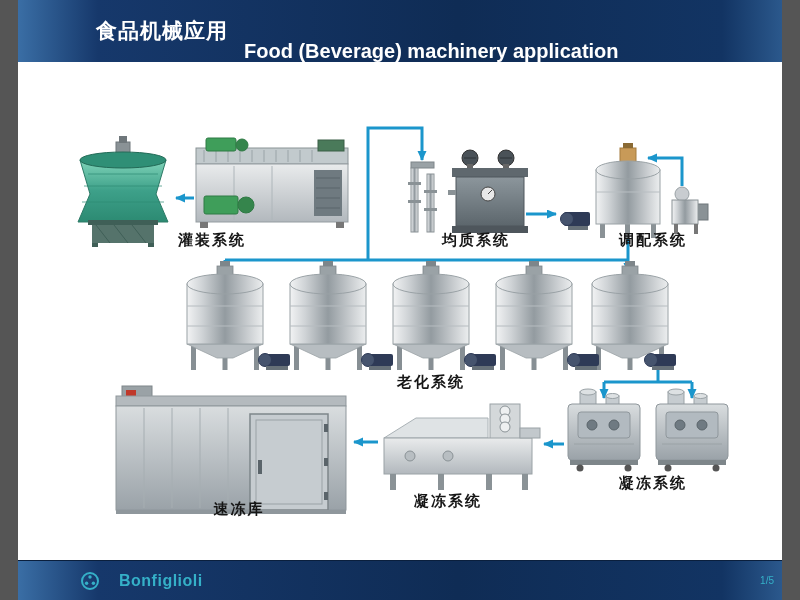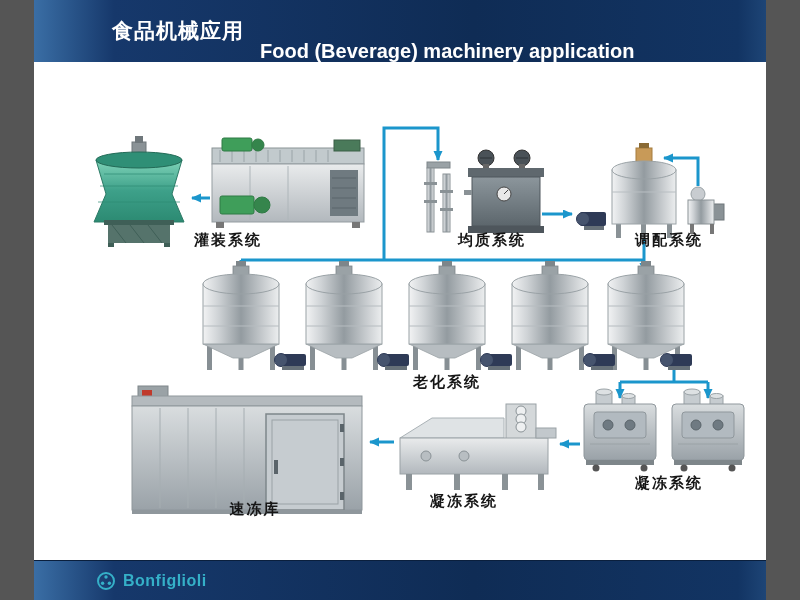--- a/index.html
+++ b/index.html
@@ -1,34 +1,34 @@
 <!DOCTYPE html>
 <html><head>
 <meta charset="utf-8">
 <style>
   html,body{margin:0;padding:0;background:#555;}
-  .stage{position:relative;width:688px;height:600px;background:#ffffff;overflow:hidden;
-         font-family:"Liberation Sans",sans-serif;margin:0 auto;padding-left:44px;}
+  .stage{position:relative;width:764px;height:600px;background:#ffffff;overflow:hidden;
+         font-family:"Liberation Sans",sans-serif;margin:0 auto;}
   
   .header{position:absolute;top:0;left:0;width:800px;height:62px;
           background:linear-gradient(90deg,#3a6ea5 0%,#16386b 10%,#0f2c55 55%,#123463 88%,#3a6ea5 100%);
           display:flex;align-items:center;padding-left:78px;box-sizing:border-box;color:#fff;}
   .title-cn{font-size:21px;font-weight:bold;letter-spacing:1px;}
   .title-en{font-size:20px;font-weight:bold;margin-left:16px;margin-top:40px;}
   
   .subtitle{position:absolute;top:76px;right:24px;font-size:17px;font-weight:bold;color:#7a979b;letter-spacing:1px;}
   
   .diagram{position:absolute;top:62px;left:0;width:800px;height:498px;}
   .eq-label{position:absolute;font-size:15px;font-weight:bold;color:#161616;text-align:center;letter-spacing:2px;}
   
   .footer{position:absolute;bottom:0;left:0;width:800px;height:40px;
           background:linear-gradient(90deg,#3a6ea5 0%,#16386b 10%,#0f2c55 55%,#123463 88%,#3a6ea5 100%);
           display:flex;align-items:center;justify-content:space-between;
           padding:0 44px 0 62px;box-sizing:border-box;border-top:1px solid #0a1f3d;}
-  .brand{display:flex;align-items:center;gap:7px;color:#35b0c8;font-weight:bold;font-size:16px;letter-spacing:.5px;}
+  .brand{display:flex;align-items:center;gap:19px;color:#35b0c8;font-weight:bold;font-size:16px;letter-spacing:.5px;}
   .page-num{color:#35b0c8;font-size:10px;text-align:right;}
 </style>
 </head>
 <body>
 
 <div class="stage">
 
   <div class="header">
     <span class="title-cn">食品机械应用</span>
     <span class="title-en">Food (Beverage) machinery application</span>

